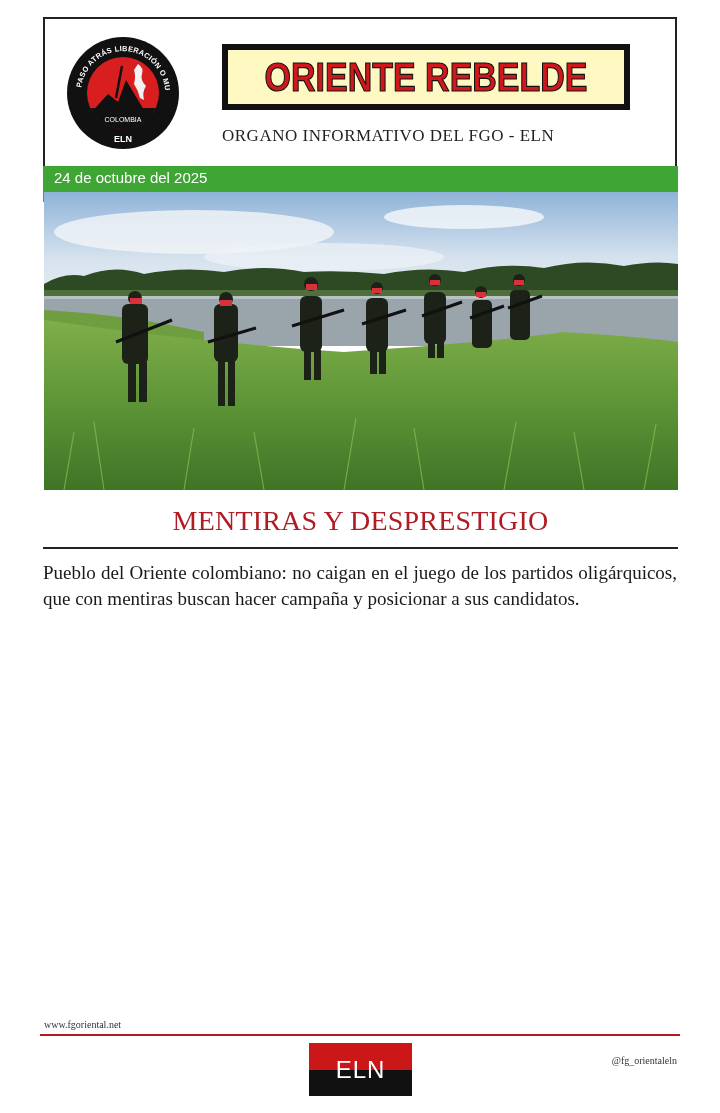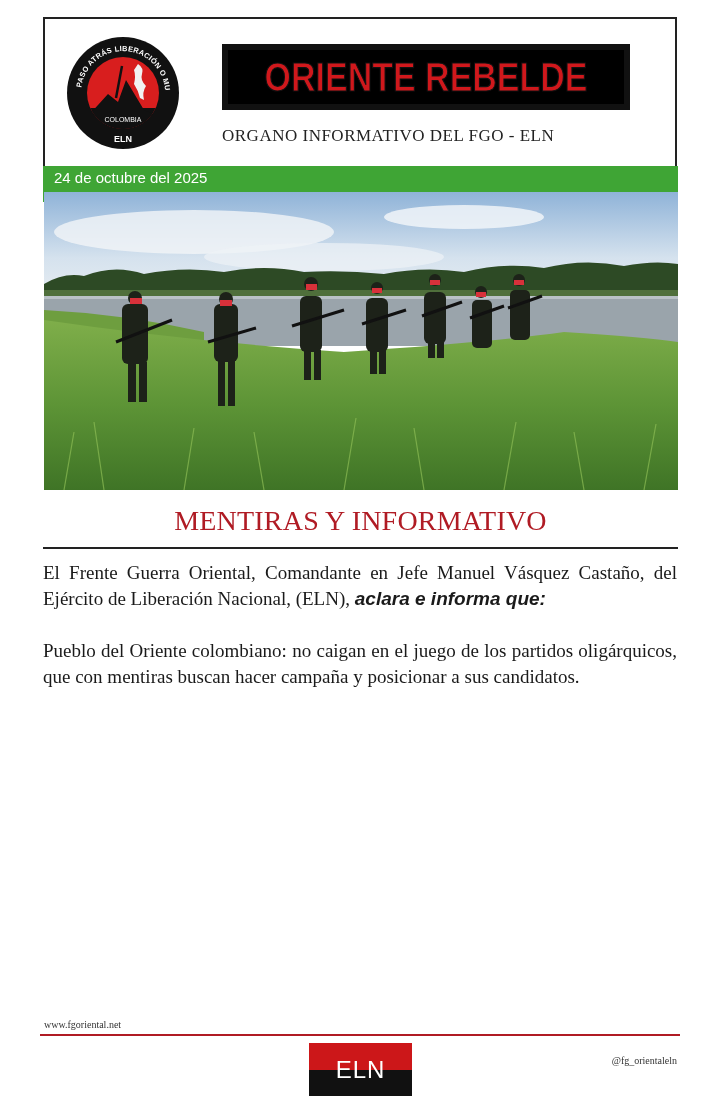--- a/index.html
+++ b/index.html
@@ -1,19 +1,19 @@
 <!DOCTYPE html>
 <html><head>
   <meta charset="utf-8">
   <style>
     html, body { margin:0; padding:0; background:#ffffff; }
     body { width:720px; height:1113px; position:relative; overflow:hidden; font-family:"Liberation Serif", serif; color:#1a1a1a; }
     .frame { position:absolute; left:43px; top:17px; width:634px; height:150px; border:2px solid #222; border-bottom:none; box-sizing:border-box; background:#fff; }
     .logo { position:absolute; left:66px; top:36px; width:114px; height:114px; }
-    .masthead-box { position:absolute; left:222px; top:44px; width:408px; height:66px; border:6px solid #111; box-sizing:border-box; background:#000000; display:flex; align-items:center; justify-content:center; }
+    .masthead-box { position:absolute; left:222px; top:44px; width:408px; height:66px; border:6px solid #111; box-sizing:border-box; background:#fef9c3; display:flex; align-items:center; justify-content:center; }
     .masthead-title { font-family:"Liberation Sans", sans-serif; font-weight:bold; font-size:40px; color:#d0181c; letter-spacing:0px; transform:scaleX(0.85); -webkit-text-stroke:1.2px #111; white-space:nowrap; }
     .masthead-sub { position:absolute; left:222px; top:126px; width:408px; font-family:"Liberation Serif", serif; font-size:17px; letter-spacing:0.5px; color:#222; }
     .datebar { position:absolute; left:43px; top:166px; width:635px; height:36px; background:#3fa535; color:#fff; font-family:"Liberation Sans", sans-serif; font-size:15px; line-height:24px; padding-left:11px; box-sizing:border-box; }
     .photo { position:absolute; left:44px; top:192px; width:634px; height:298px; overflow:hidden; }
     .headline { position:absolute; left:43px; top:505px; width:635px; text-align:center; font-family:"Liberation Serif", serif; font-size:28px; color:#b01b24; letter-spacing:0.2px; }
     .rule { position:absolute; left:43px; top:547px; width:635px; height:2px; background:#222; }
     .body { position:absolute; left:43px; top:560px; width:634px; font-size:19px; line-height:26px; text-align:justify; color:#1a1a1a; }
     .body p { margin:0 0 26px 0; }
     .em { font-family:"Liberation Sans", sans-serif; font-weight:bold; font-style:italic; }
     .footer-left { position:absolute; left:44px; top:1019px; font-size:10px; color:#333; }
@@ -133,25 +133,24 @@
     <line x1="140" y1="298" x2="150" y2="236"></line>
       <line x1="220" y1="298" x2="210" y2="240"></line>
     <line x1="300" y1="298" x2="312" y2="226"></line>
       <line x1="380" y1="298" x2="370" y2="236"></line>
     <line x1="460" y1="298" x2="472" y2="230"></line>
       <line x1="540" y1="298" x2="530" y2="240"></line>
     <line x1="600" y1="298" x2="612" y2="232"></line>
   </g>
 </svg>
 
-<div class="headline">MENTIRAS Y INFORMATIVO</div>
+<div class="headline">MENTIRAS Y DESPRESTIGIO</div>
 <div class="rule"></div>
 
 <div class="body">
-  <p><span>El Frente Guerra Oriental, Comandante en Jefe Manuel Vásquez Castaño, del Ejército de Liberación Nacional, (ELN), </span><span class="em">aclara e informa que:</span></p>
   <p>Pueblo del Oriente colombiano: no caigan en el juego de los partidos oligárquicos, que con mentiras buscan hacer campaña y posicionar a sus candidatos.</p>
 </div>
 
 <div class="footer-left">www.fgoriental.net</div>
 <div class="footer-right">@fg_orientaleln</div>
 <div class="footer-rule"></div>
 
 <div class="eln-flag">
   <div class="top"></div>
   <div class="bot"></div>

